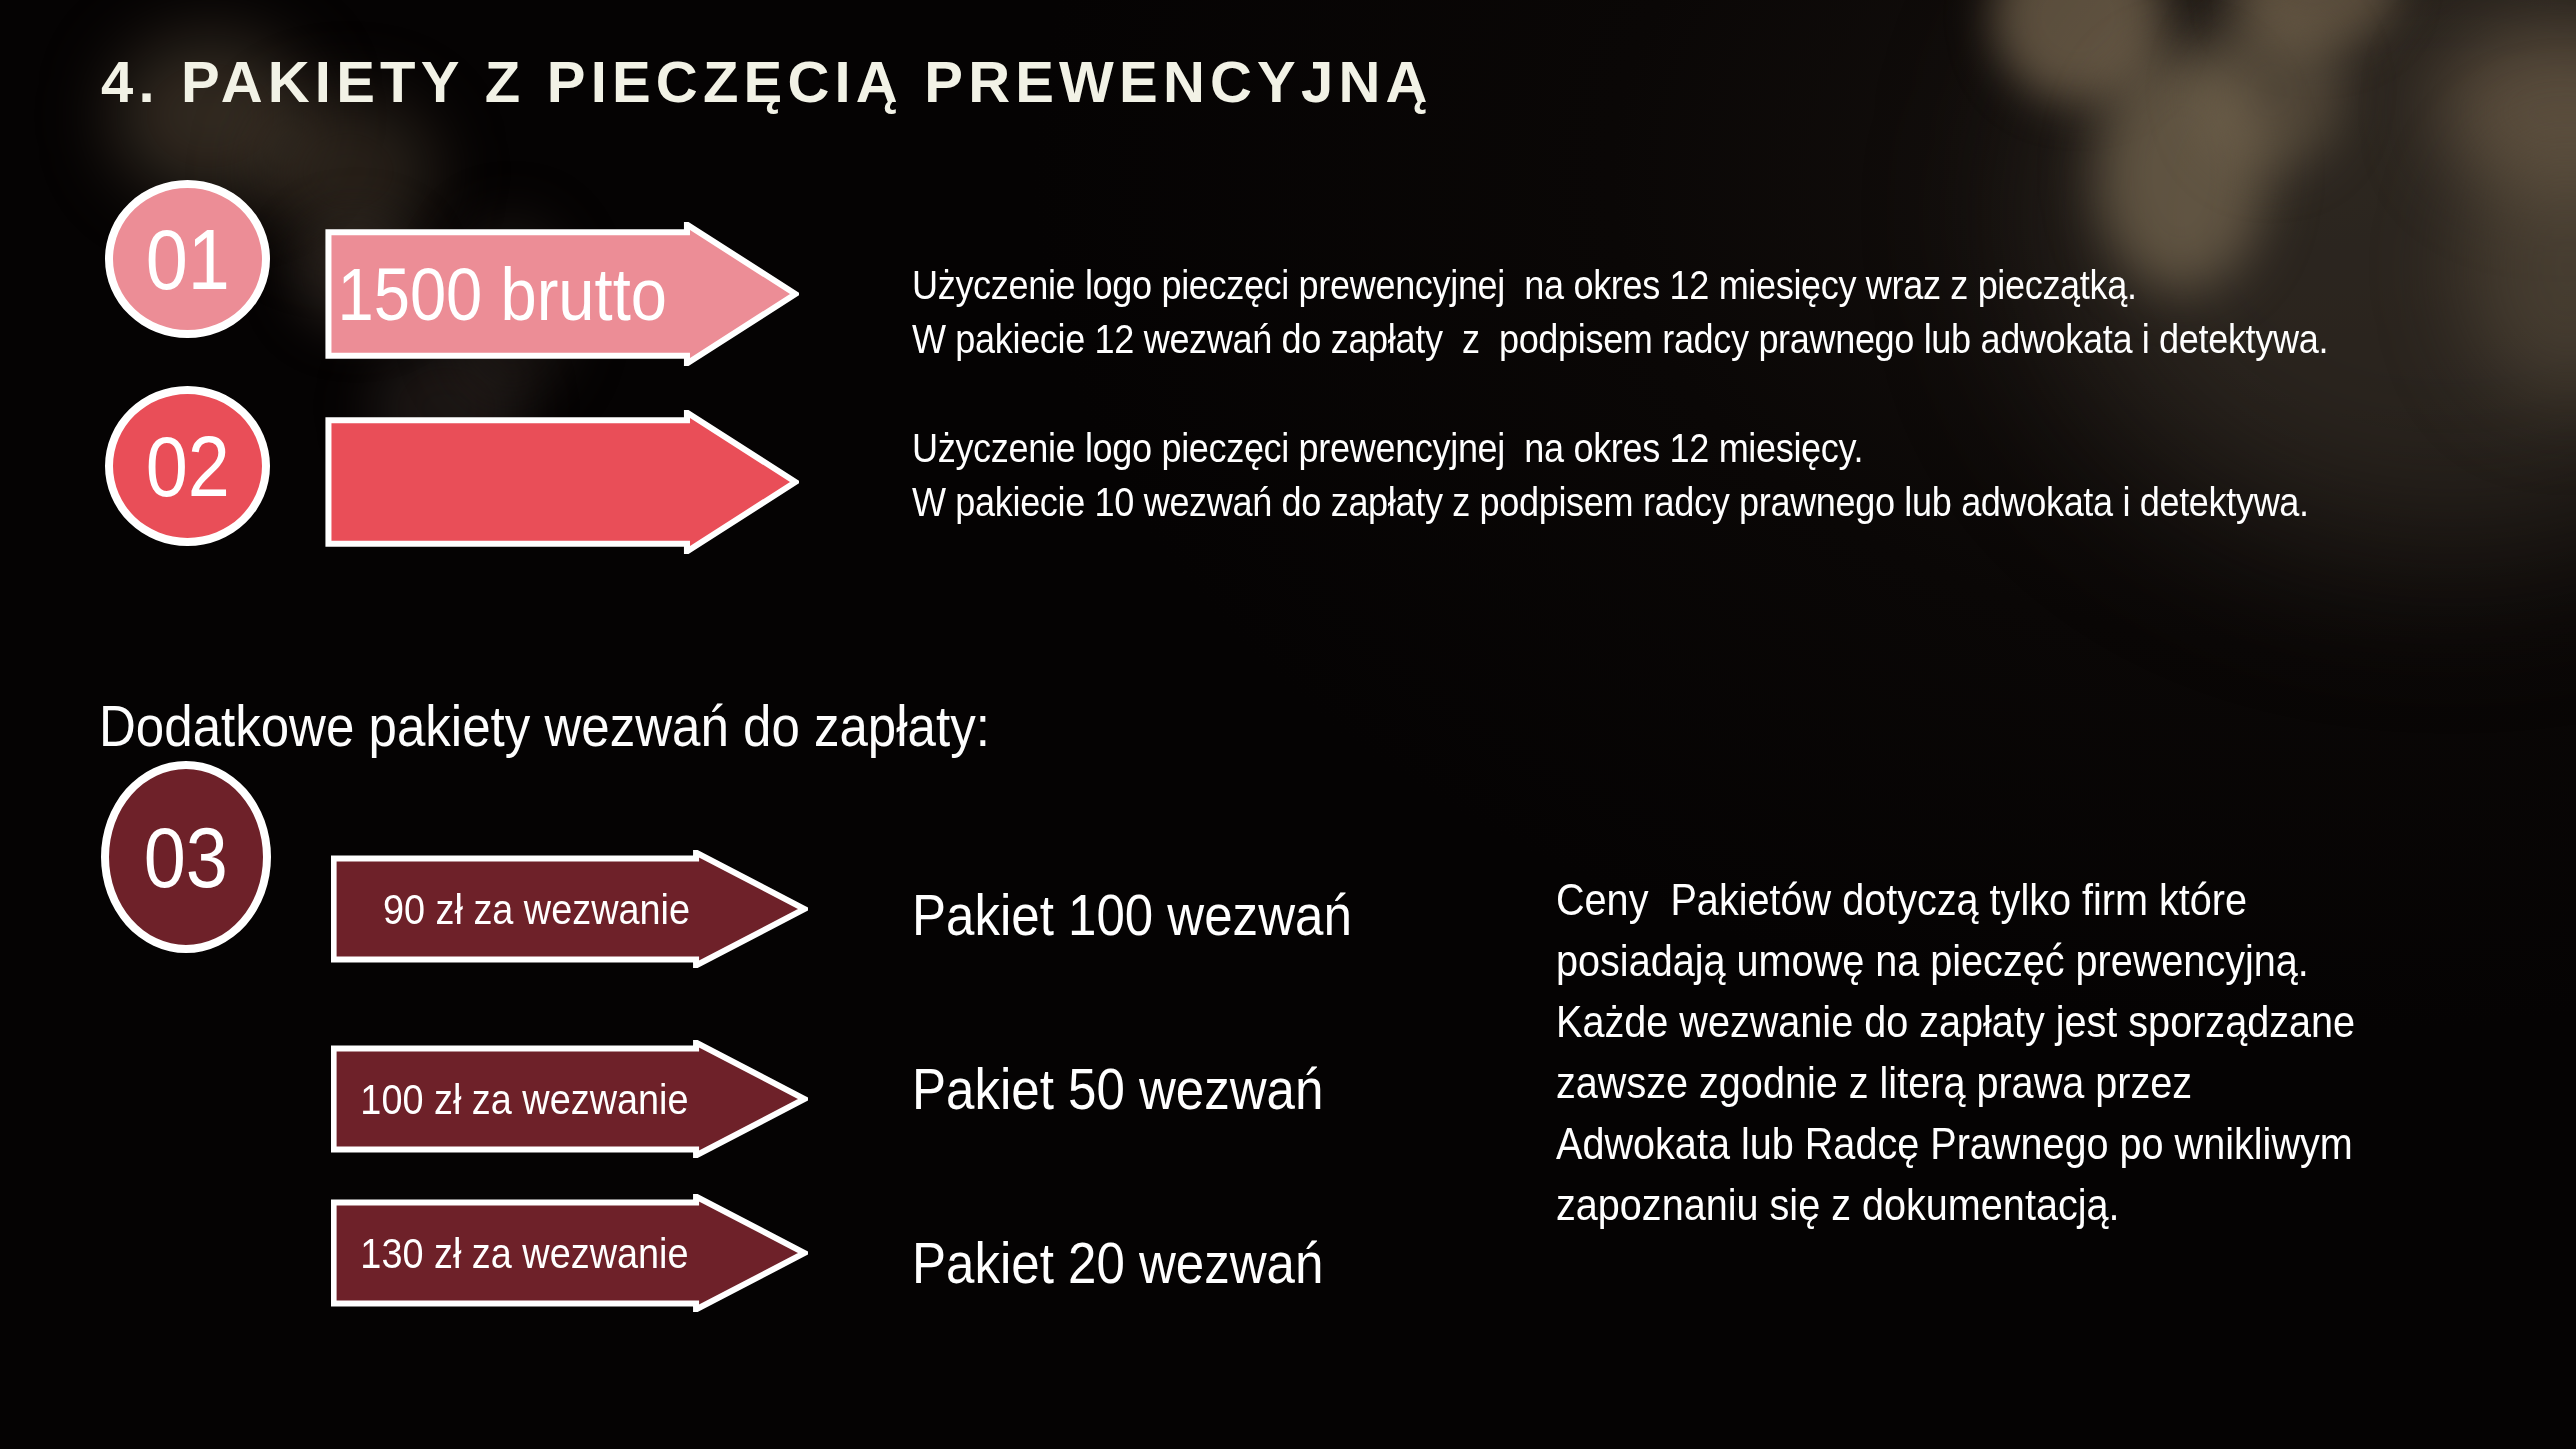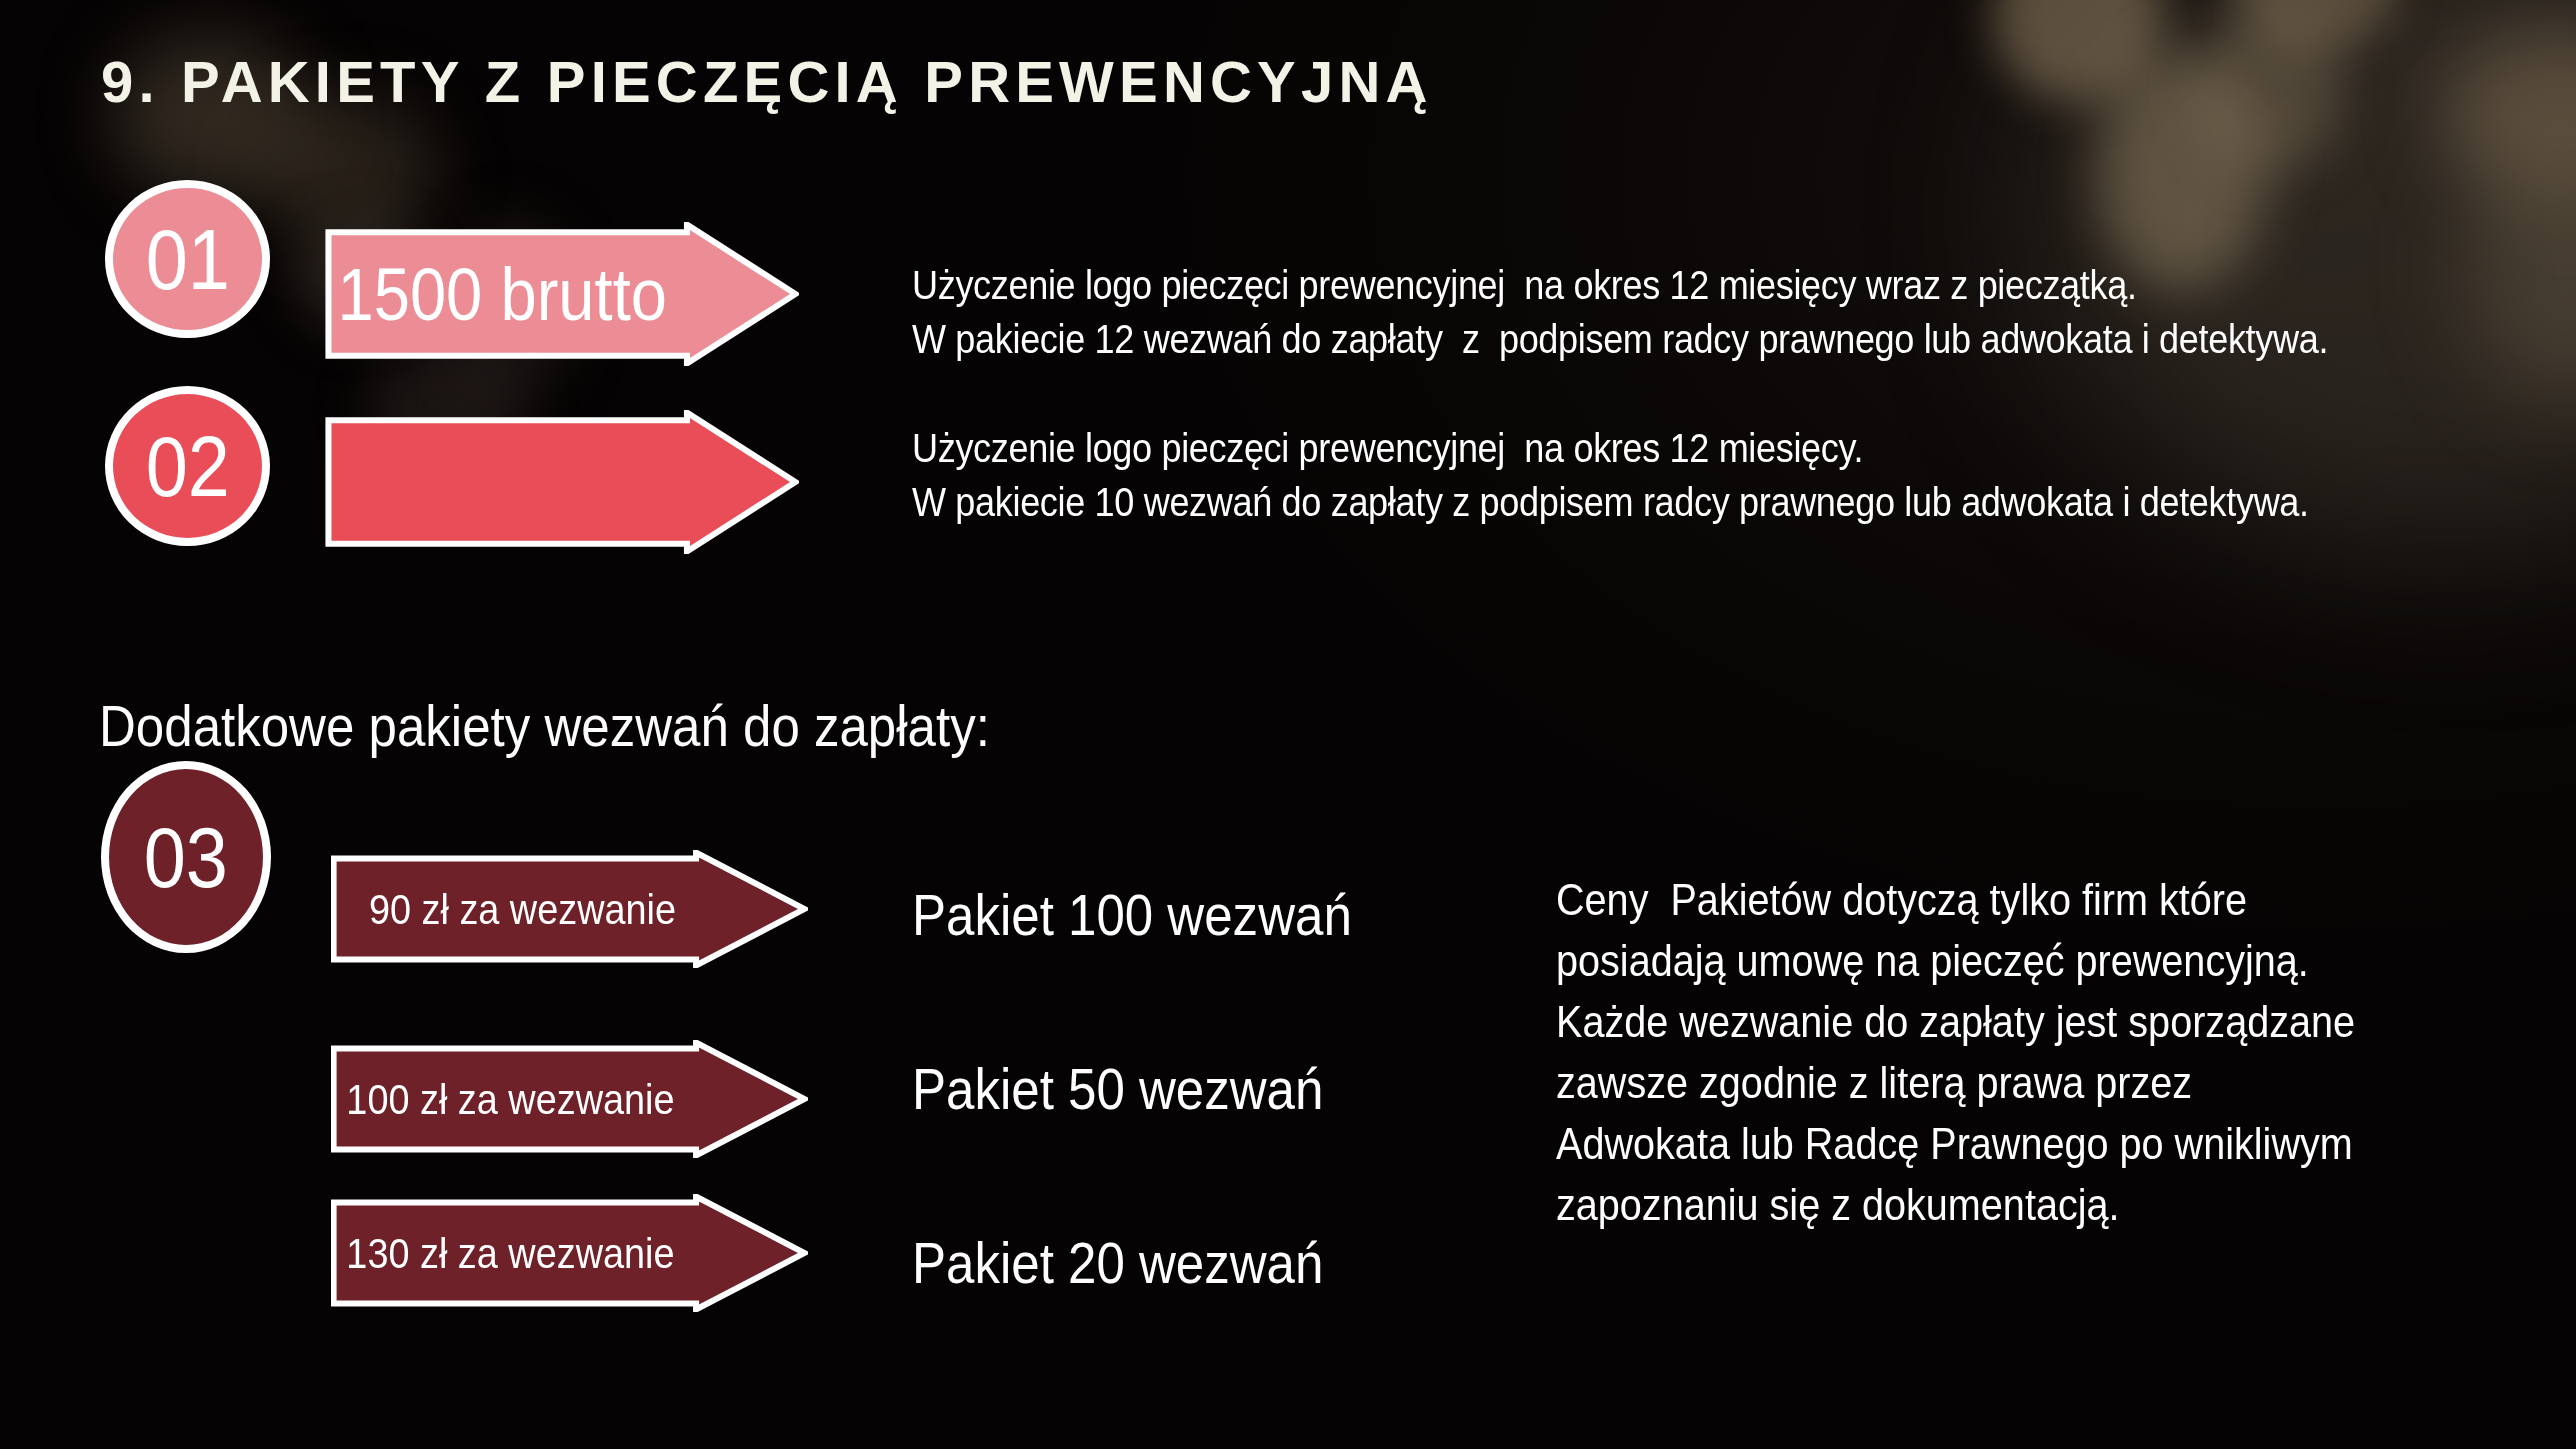--- a/index.html
+++ b/index.html
@@ -53,21 +53,21 @@
   .arrow{position:absolute;}
   .arrow svg{position:absolute;left:0;top:0;width:100%;height:100%;}
   .arrow .label{
     position:absolute;top:0;height:100%;left:0;
     display:flex;align-items:center;justify-content:flex-end;
     color:#fff;
   }
   .arrow-big{width:474px;height:144px;}
   .arrow-big .label{width:364px;font-size:74px;}
   .arrow-sm{width:477px;height:118px;}
-  .arrow-sm .label{width:366px;font-size:43px;}
+  .arrow-sm .label{width:366px;font-size:43px;padding-left:14px;}
   .a1{left:325px;top:222px;}
   .a2{left:325px;top:410px;}
   .s1{left:331px;top:850px;}
   .s2{left:331px;top:1040px;}
   .s3{left:331px;top:1194px;}
   .fill-pink  path{fill:#ec8d96;}
   .fill-red   path{fill:#e94e58;}
   .fill-maroon path{fill:#6e2129;}
   .arrow path{stroke:#ffffff;stroke-width:7;stroke-linejoin:miter;}
 
@@ -99,21 +99,21 @@
   <div class="bokeh bk-ml2"></div>
   <div class="bokeh bk-ml3"></div>
   <div class="bokeh bk-tr-glow"></div>
   <div class="bokeh bk-tr1"></div>
   <div class="bokeh bk-tr2"></div>
   <div class="bokeh bk-tr3"></div>
   <div class="bokeh bk-tr4"></div>
   <div class="bokeh bk-tr5"></div>
   <div class="bokeh bk-tr6"></div>
 
-  <div class="title">9. PAKIETY Z PIECZĘCIĄ PREWENCYJNĄ</div>
+  <div class="title">4. PAKIETY Z PIECZĘCIĄ PREWENCYJNĄ</div>
 
   <div class="badge badge-01">
     <span class="num narrow-c">01</span>
   </div>
   <div class="arrow arrow-big a1 fill-pink">
     <svg viewBox="0 0 550 168" preserveAspectRatio="none">
       <path d="M4 12 H420 V3 L546 84 L420 165 V156 H4 Z"></path>
     </svg>
     <div class="label">
       <span class="narrow-c pre">1500 brutto</span>

